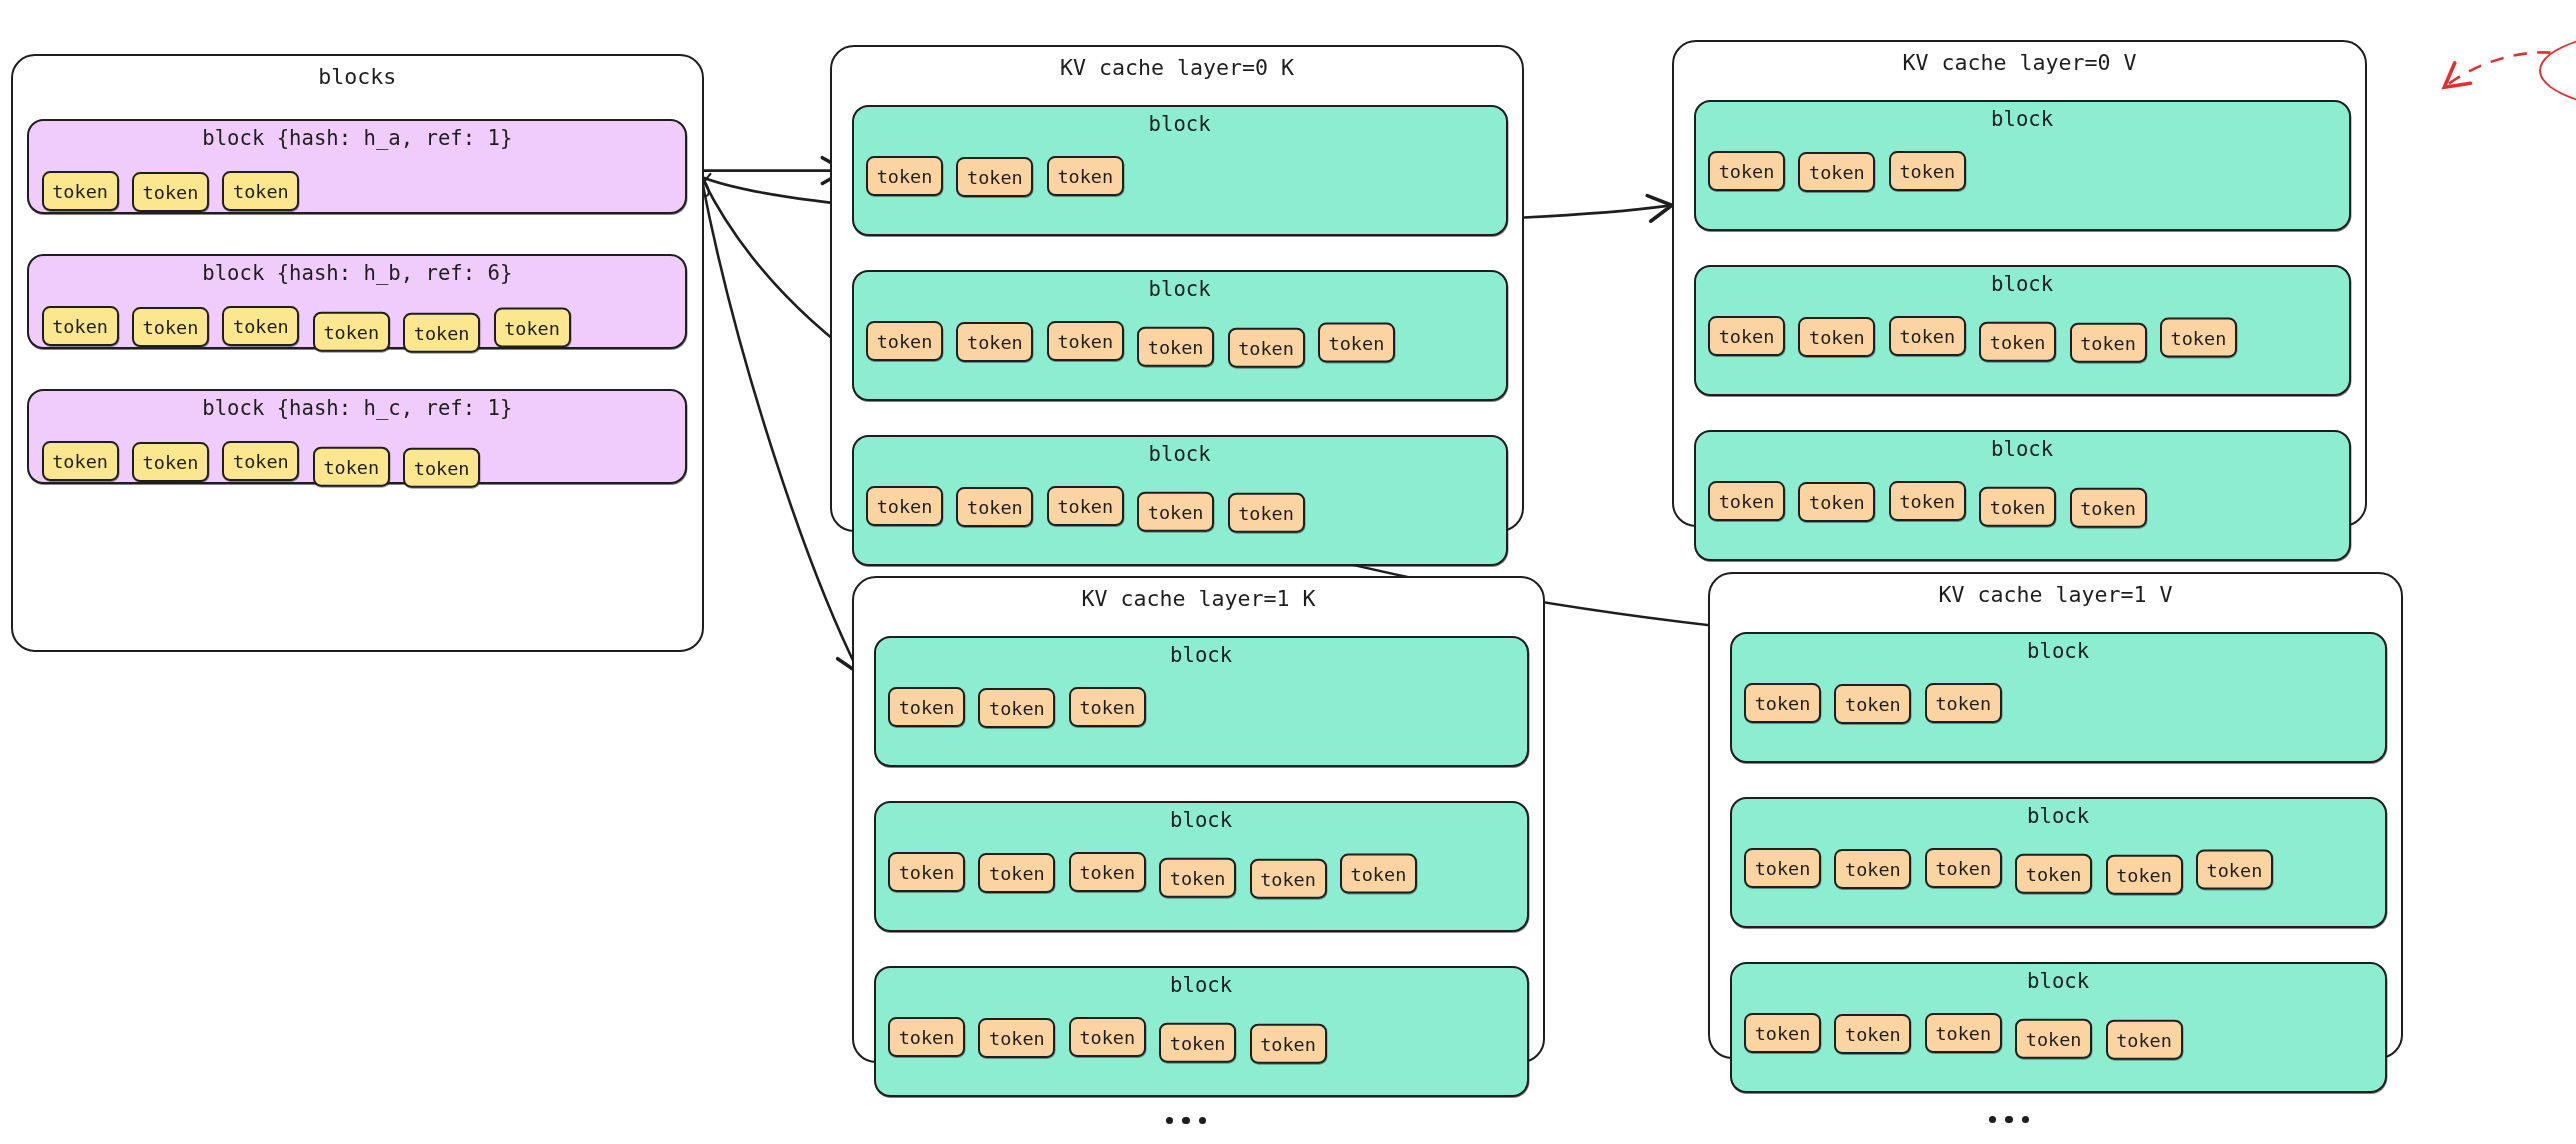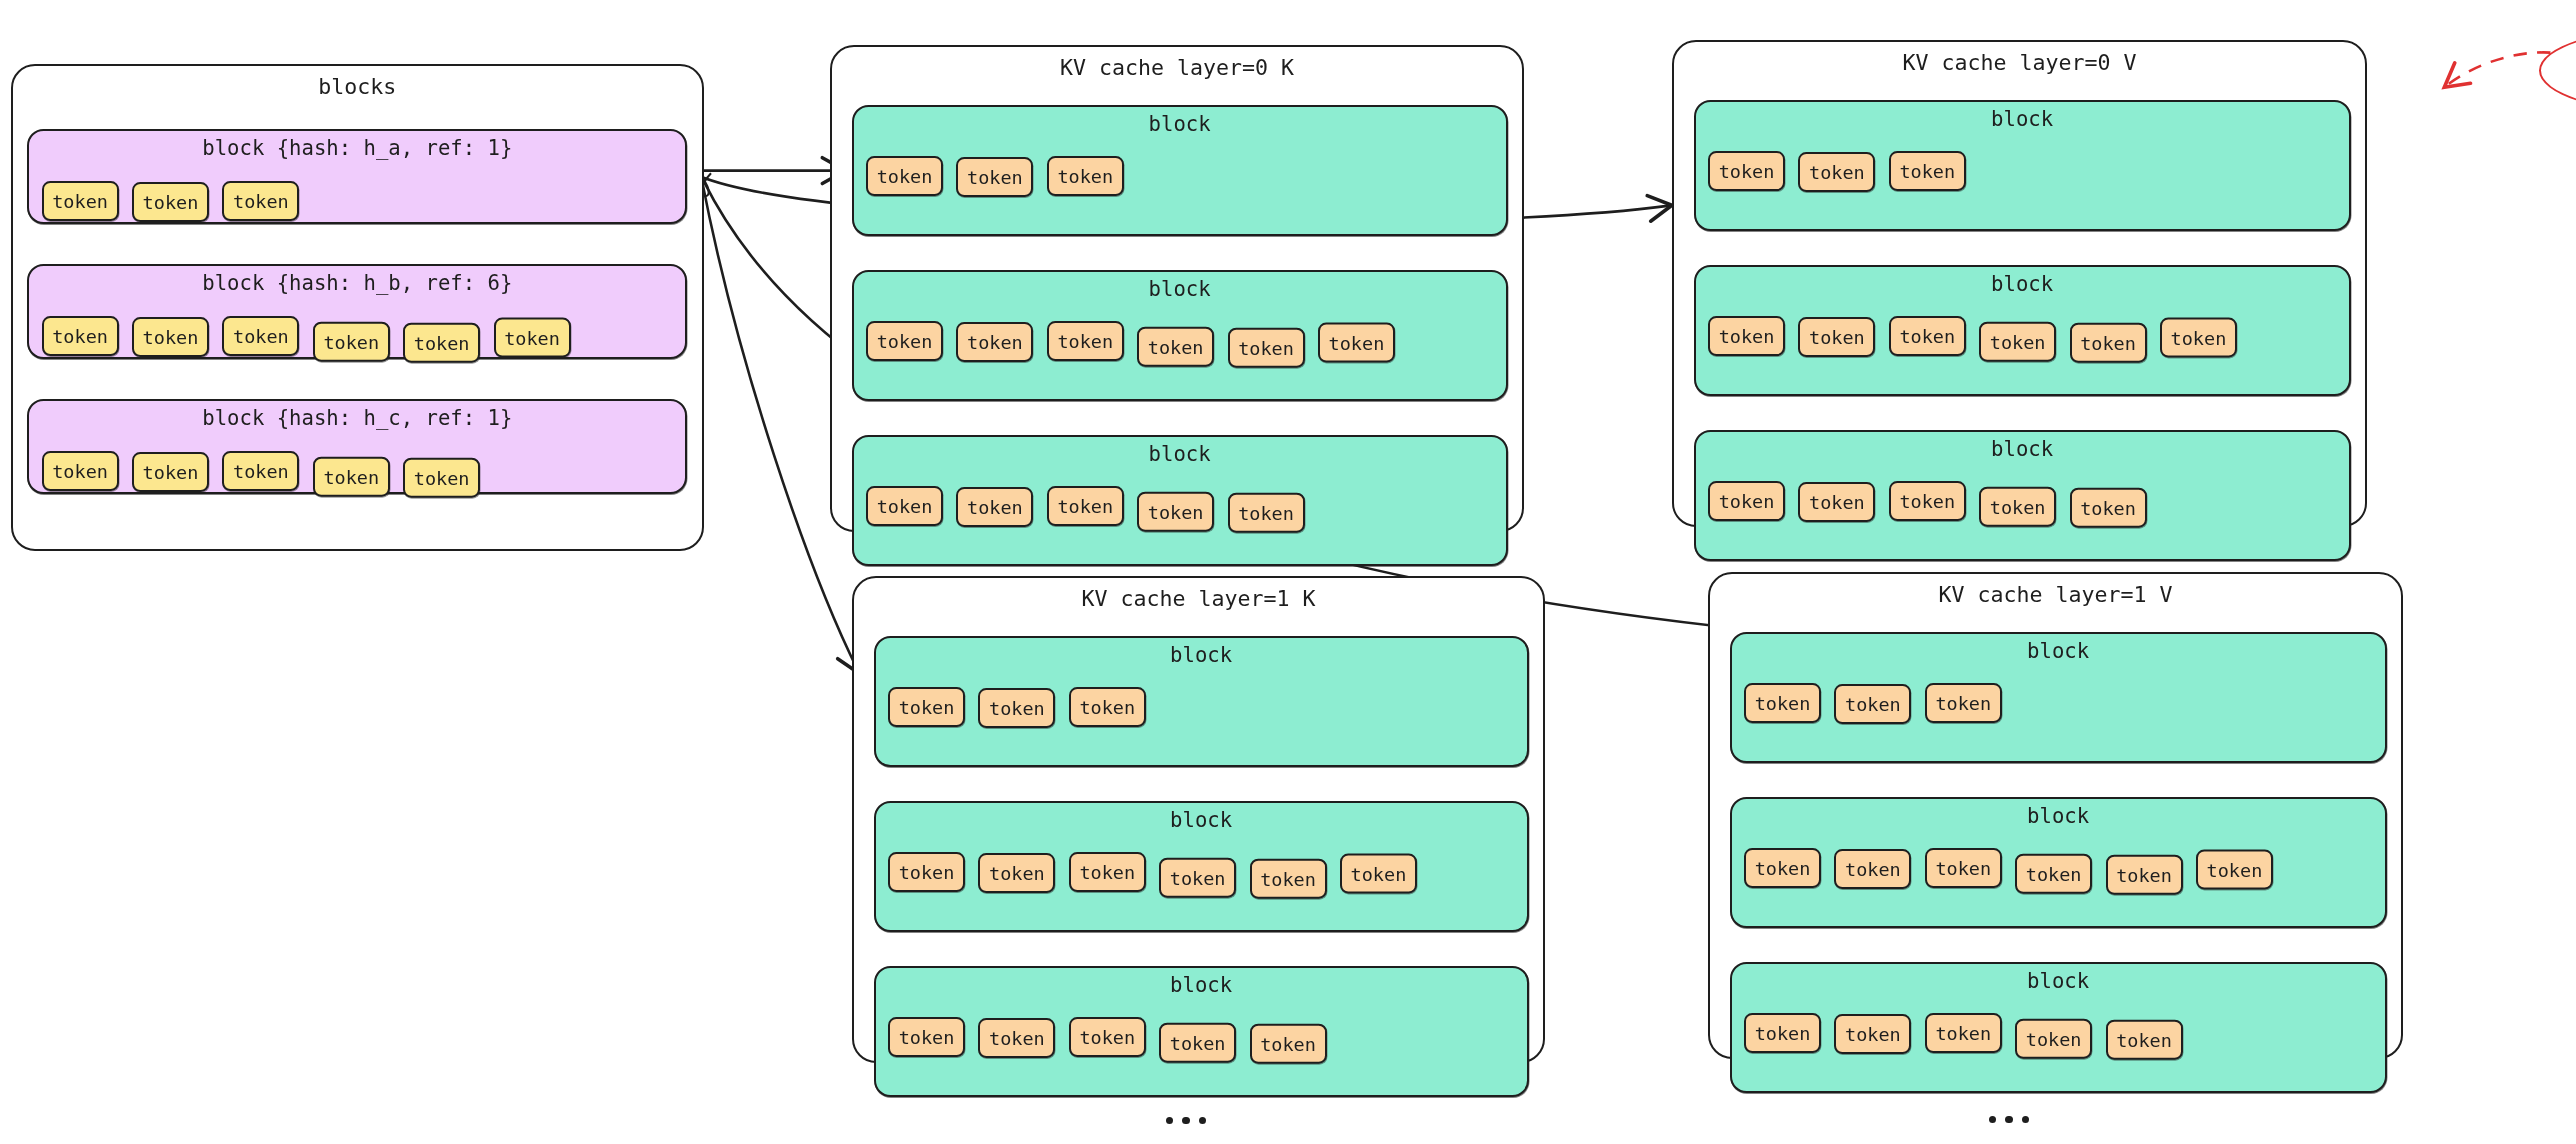--- a/index.html
+++ b/index.html
@@ -22,21 +22,21 @@
   }
   #arrow-layer{position:absolute;left:0;top:0;width:2823px;height:1145px;pointer-events:none;}
 
   .panel{
     position:absolute;
     background:var(--background);
     border:2.1px solid var(--stroke);
     border-radius:24px;
     box-sizing:border-box;
   }
-  #p-blocks{left:10.8px;top:64px;width:693px;height:487px;}
+  #p-blocks{left:10.8px;top:54px;width:693px;height:598px;}
   #p-l0k{left:830px;top:45px;width:694px;height:487px;}
   #p-l0v{left:1672px;top:40px;width:695px;height:487px;}
   #p-l1k{left:852px;top:576px;width:693px;height:487px;padding-left:38px;}
   #p-l1v{left:1708px;top:572px;width:695px;height:487px;}
 
   .panel-title{
     position:absolute;top:8.2px;left:0;right:0;
     text-align:center;font-size:21.6px;line-height:1.2;
     white-space:pre;
   }

